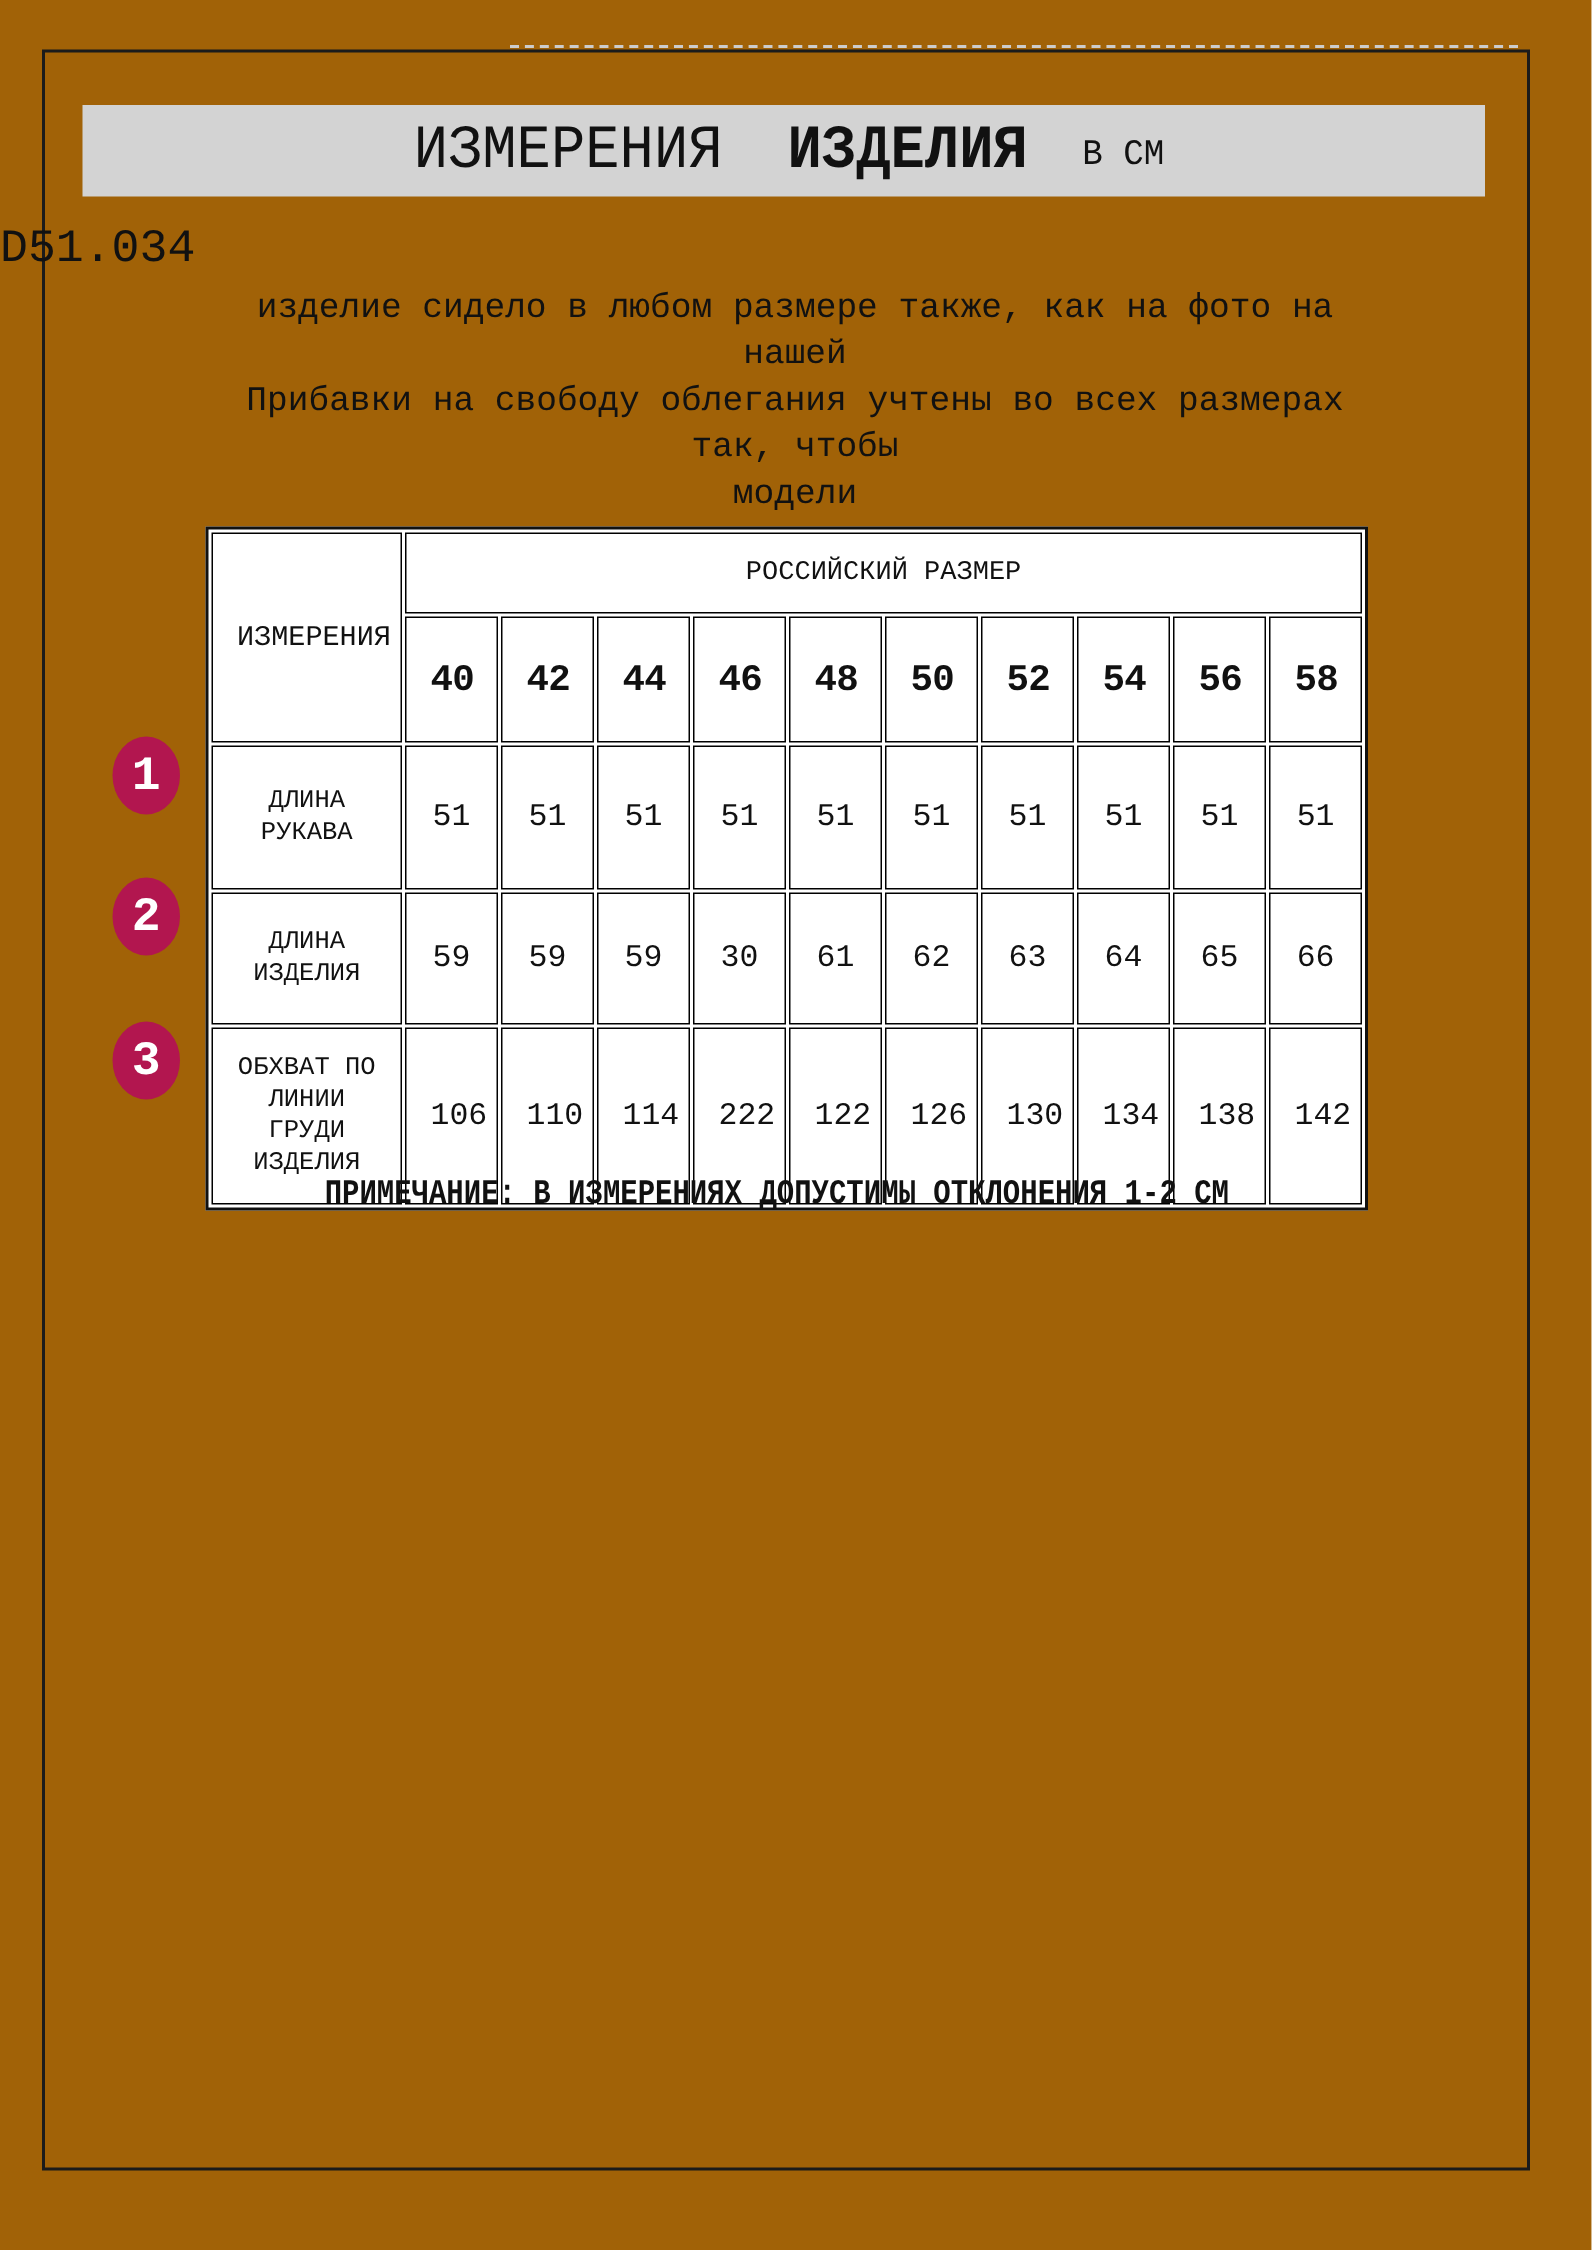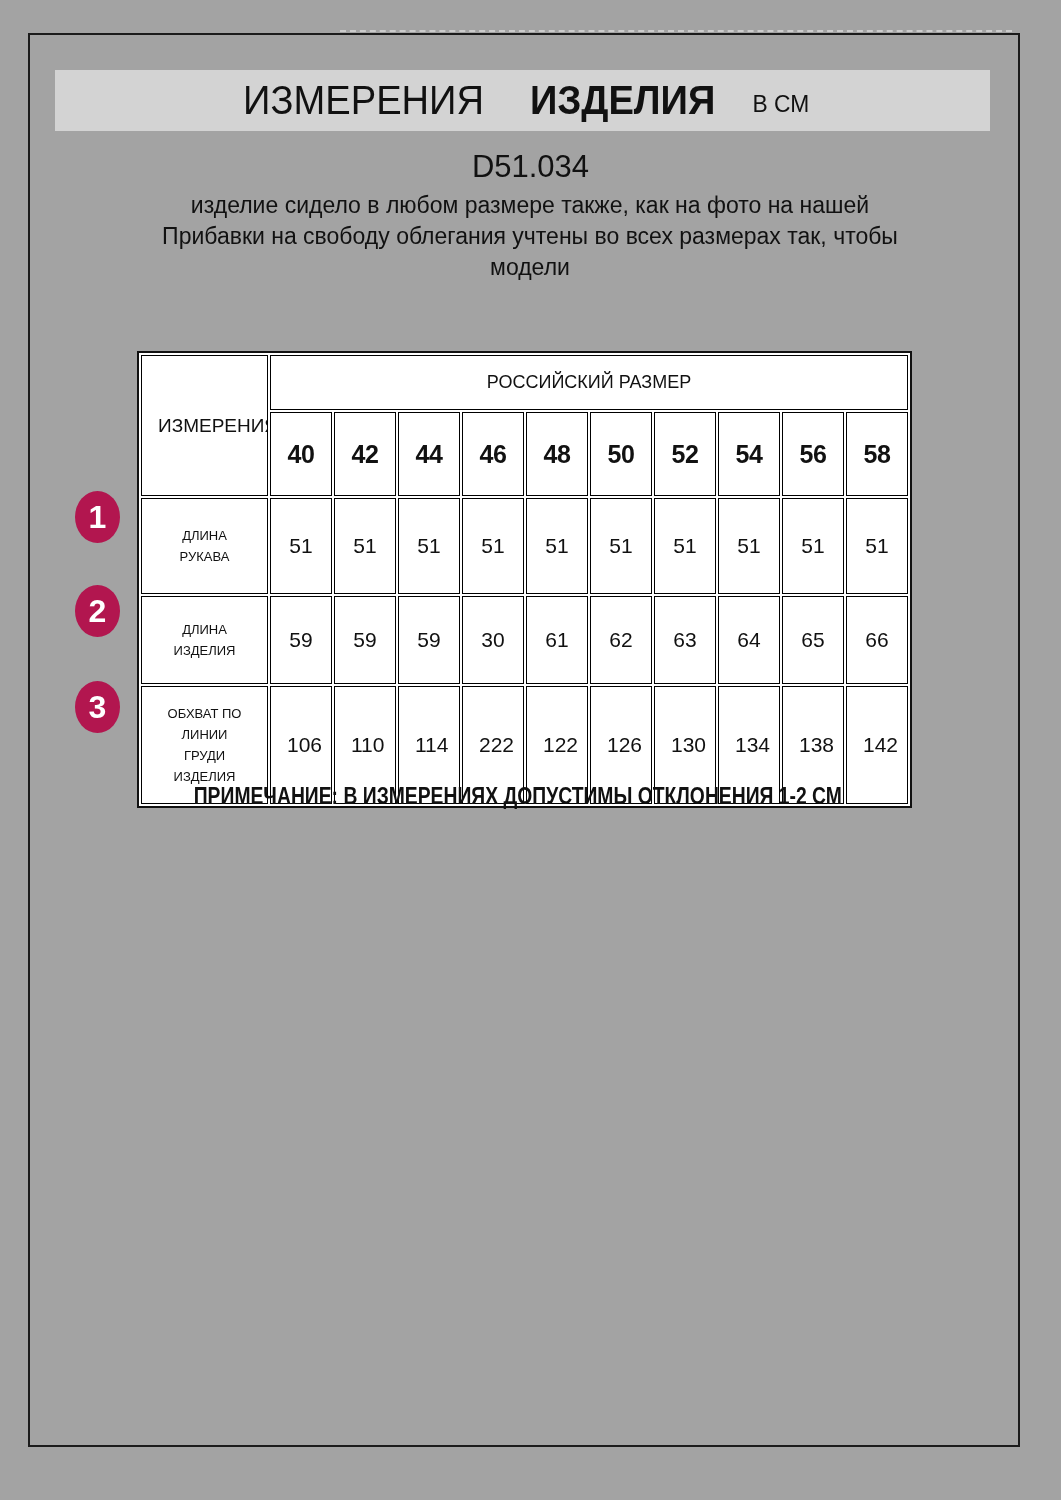--- a/index.html
+++ b/index.html
@@ -4,22 +4,22 @@
 <style>
   html, body {
     margin: 0;
     padding: 0;
     background: #ffffff;
   }
   .page {
     position: relative;
     width: 1061px;
     height: 1500px;
-    background: #a3a3a3;
-    font-family: Liberation Sans, sans-serif;
+    background: #a16207;
+    font-family: Liberation Mono, monospace;
     color: #111;
     overflow: hidden;
   }
   .top-dashes {
     position: absolute;
     left: 340px;
     top: 30px;
     width: 672px;
     height: 0;
     border-top: 2px dashed #cccccc;
@@ -66,21 +66,20 @@
     margin-left: 28px;
     transform: scaleX(0.95);
     white-space: nowrap;
     padding-top: 6px;
   }
   .model {
     position: absolute;
     top: 149px;
     left: 0;
     width: 1061px;
-    text-align: center;
     font-size: 31px;
     font-weight: 400;
   }
   .desc {
     position: absolute;
     top: 190px;
     left: 130px;
     width: 800px;
     text-align: center;
     font-size: 23px;
@@ -116,21 +115,21 @@
   td.size-cell {
     height: 84px;
     font-size: 25px;
     font-weight: 700;
     letter-spacing: -0.5px;
   }
   tr.row-1 td { height: 96px; }
   tr.row-2 td { height: 88px; }
   tr.row-3 td { height: 96px; margin-left: 24px; }
   td.label-cell {
-    font-size: 13px;
+    font-size: 17px;
     line-height: 21px;
   }
   td.value-cell {
     font-size: 21px;
   }
   .badge {
     position: absolute;
     left: 75px;
     width: 45px;
     height: 52px;

